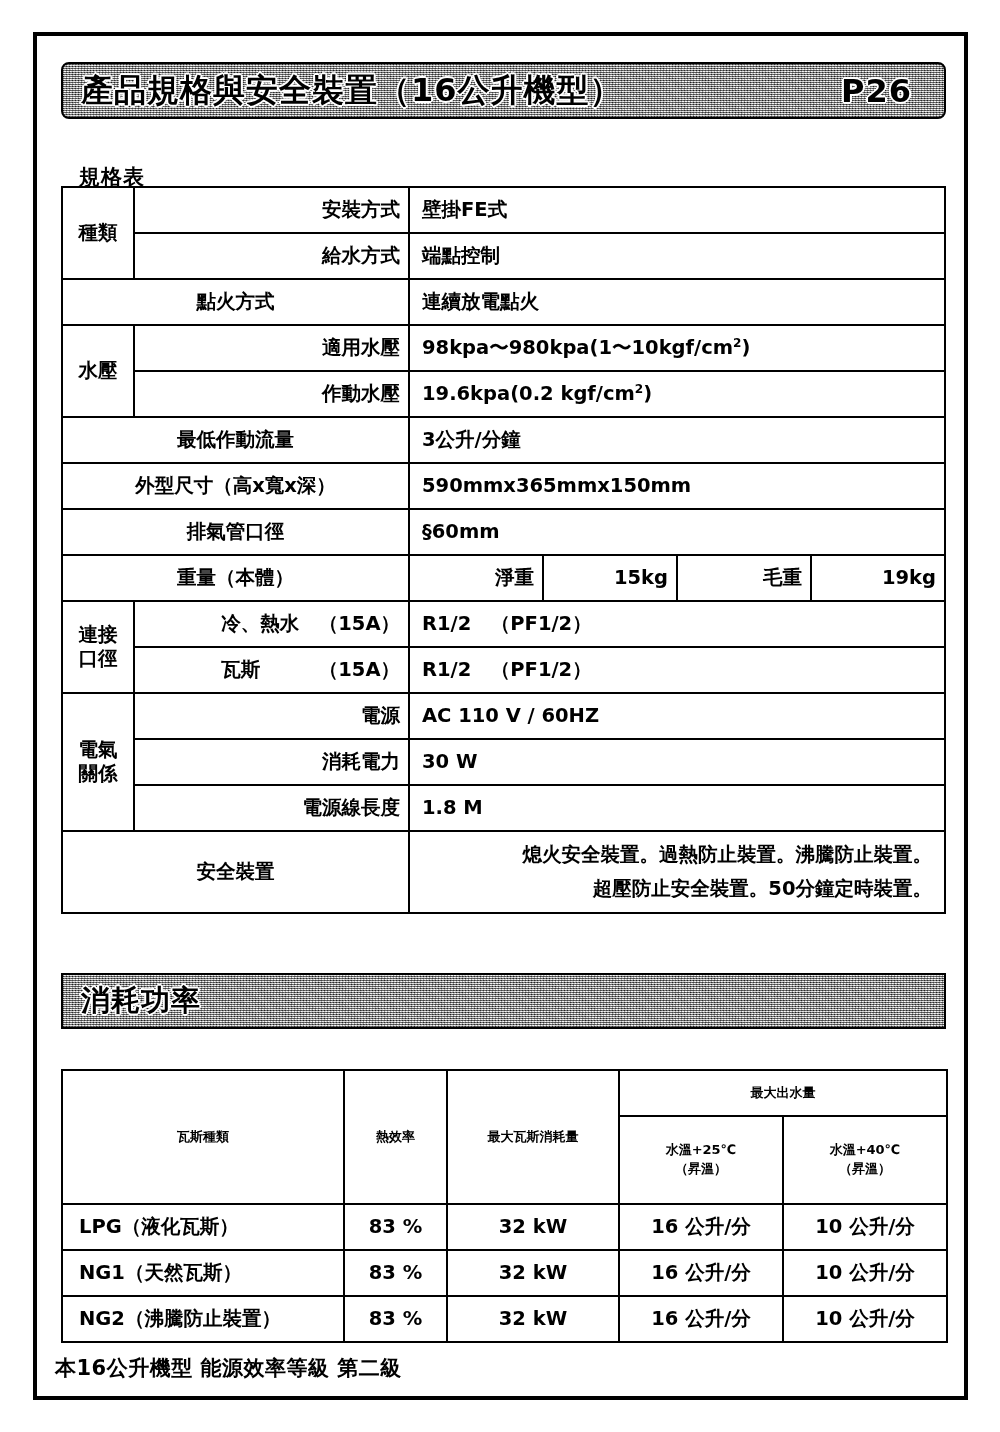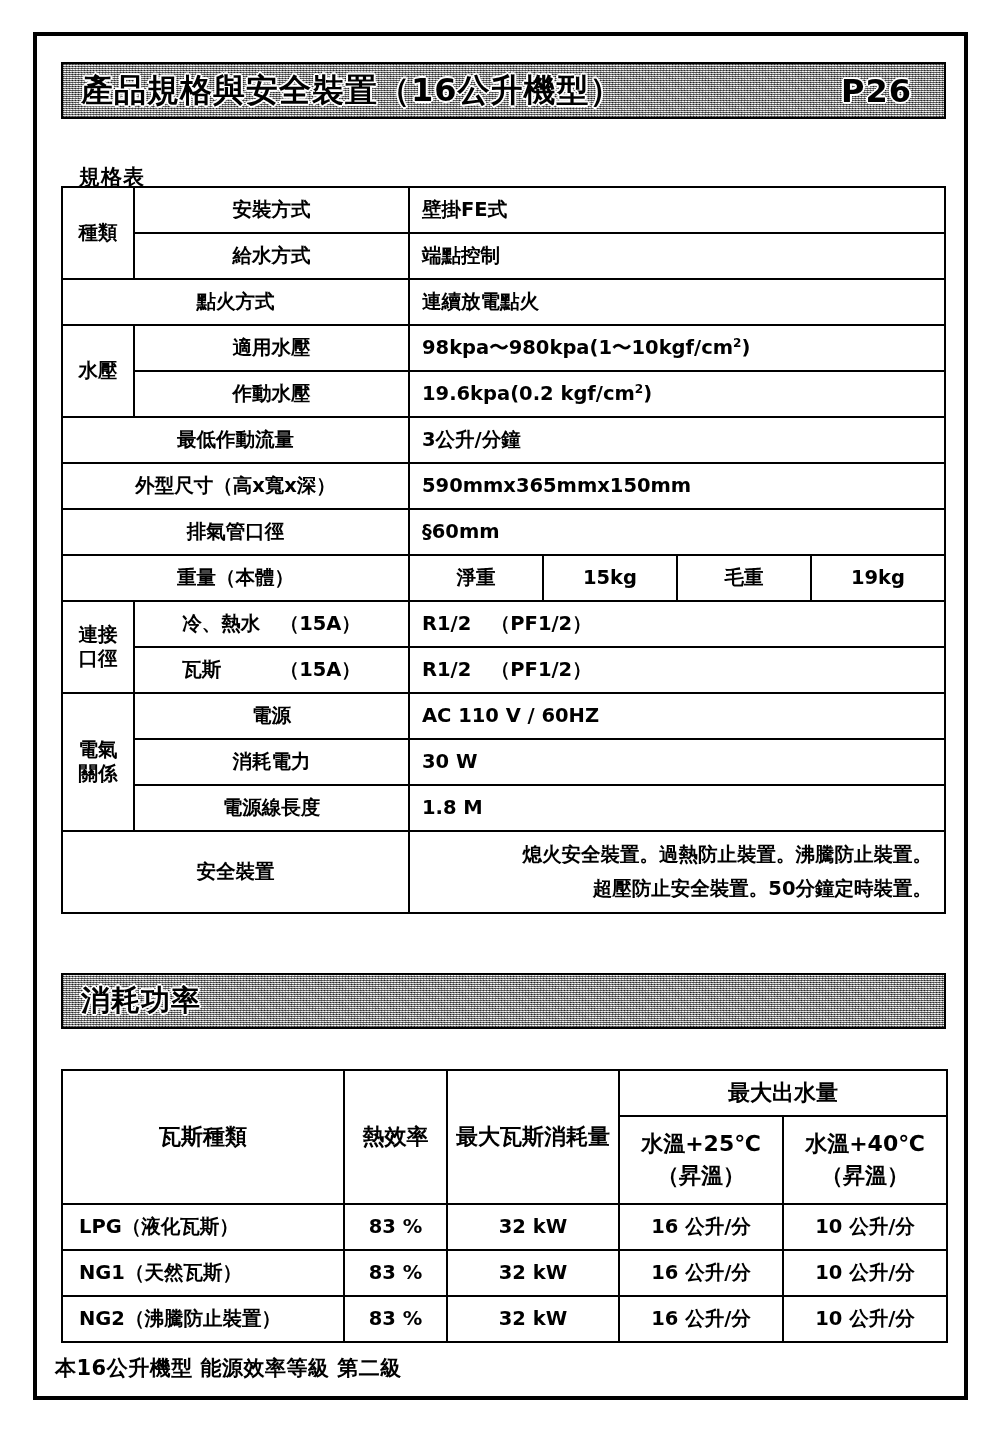--- a/index.html
+++ b/index.html
@@ -63,20 +63,21 @@
       2px 0 0 #fff, -2px 0 0 #fff, 0 2px 0 #fff, 0 -2px 0 #fff;
   }
 
   #header-band {
     left: 24px;
     top: 26px;
     width: 885px;
     height: 57px;
     padding: 0 18px;
     justify-content: space-between;
+    border-radius: 8px;
   }
   #header-band .band-title { font-size: 32px; }
   #header-band .page-no { font-size: 32px; padding-right: 14px; }
 
   #power-band {
     left: 24px;
     top: 937px;
     width: 885px;
     height: 56px;
     padding: 0 18px;
@@ -104,21 +105,21 @@
     font-weight: bold;
     color: #000;
     padding: 0 8px;
     font-size: 19.5px;
     line-height: 1.25;
     vertical-align: middle;
     overflow: hidden;
     white-space: nowrap;
   }
   td.ctr, th.ctr { text-align: center; }
-  td.lft, th.lft { text-align: center; margin-top: 42px; }
+  td.lft, th.lft { text-align: right; margin-top: 42px; }
 
   
   #spec-table {
     left: 24px;
     top: 150px;
     width: 885px;
   }
   #spec-table .c-group { width: 72px; }
   #spec-table .c-item  { width: 275px; }
 
@@ -153,21 +154,21 @@
     left: 24px;
     top: 1033px;
     width: 885px;
   }
   #power-table .pc-type { width: 282px; }
   #power-table .pc-eff  { width: 103px; }
   #power-table .pc-cons { width: 172px; }
   #power-table .pc-out  { width: 164px; }
 
   #power-table th {
-    font-size: 22px;
+    font-size: 13px;
     text-align: center;
     font-weight: bold;
   }
   #power-table th.hdr-main { height: 130px; margin-top: 41px; }
   #power-table th.hdr-span { height: 44px; }
   #power-table th.hdr-sub  { height: 86px; white-space: normal; line-height: 1.45; }
   #power-table td { height: 44px; font-size: 19.5px; }
   #power-table td.typecell { text-align: left; padding-left: 16px; margin-top: 46px; }
 
   

